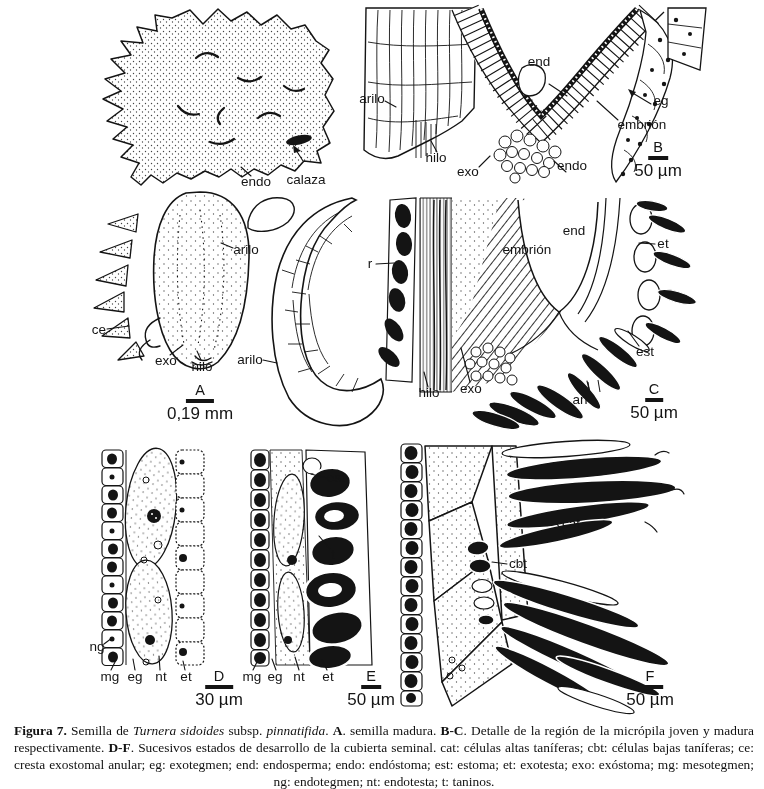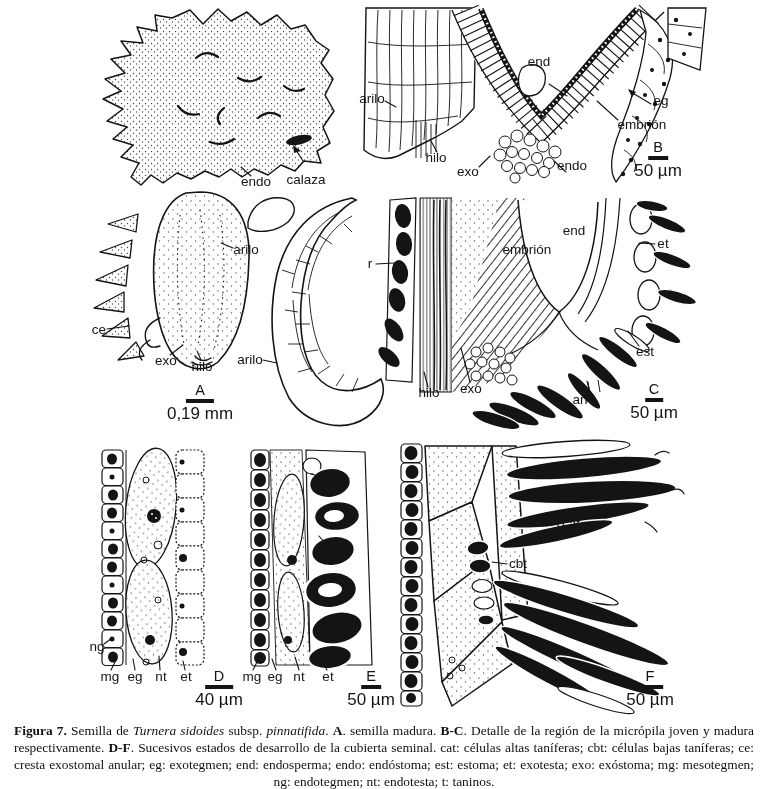--- a/index.html
+++ b/index.html
@@ -543,21 +543,21 @@
     <span class="sg-text">50 µm</span>
   </div>
   <div class="sg" style="left:654px;top:382px">
     <span class="sg-letter">C</span>
     <div class="sg-bar" style="width:18px"></div>
     <span class="sg-text">50 µm</span>
   </div>
   <div class="sg" style="left:219px;top:669px">
     <span class="sg-letter">D</span>
     <div class="sg-bar" style="width:28px"></div>
-    <span class="sg-text">40 µm</span>
+    <span class="sg-text">30 µm</span>
   </div>
   <div class="sg" style="left:371px;top:669px">
     <span class="sg-letter">E</span>
     <div class="sg-bar" style="width:20px"></div>
     <span class="sg-text">50 µm</span>
   </div>
   <div class="sg" style="left:650px;top:669px">
     <span class="sg-letter">F</span>
     <div class="sg-bar" style="width:26px"></div>
     <span class="sg-text">50 µm</span>

